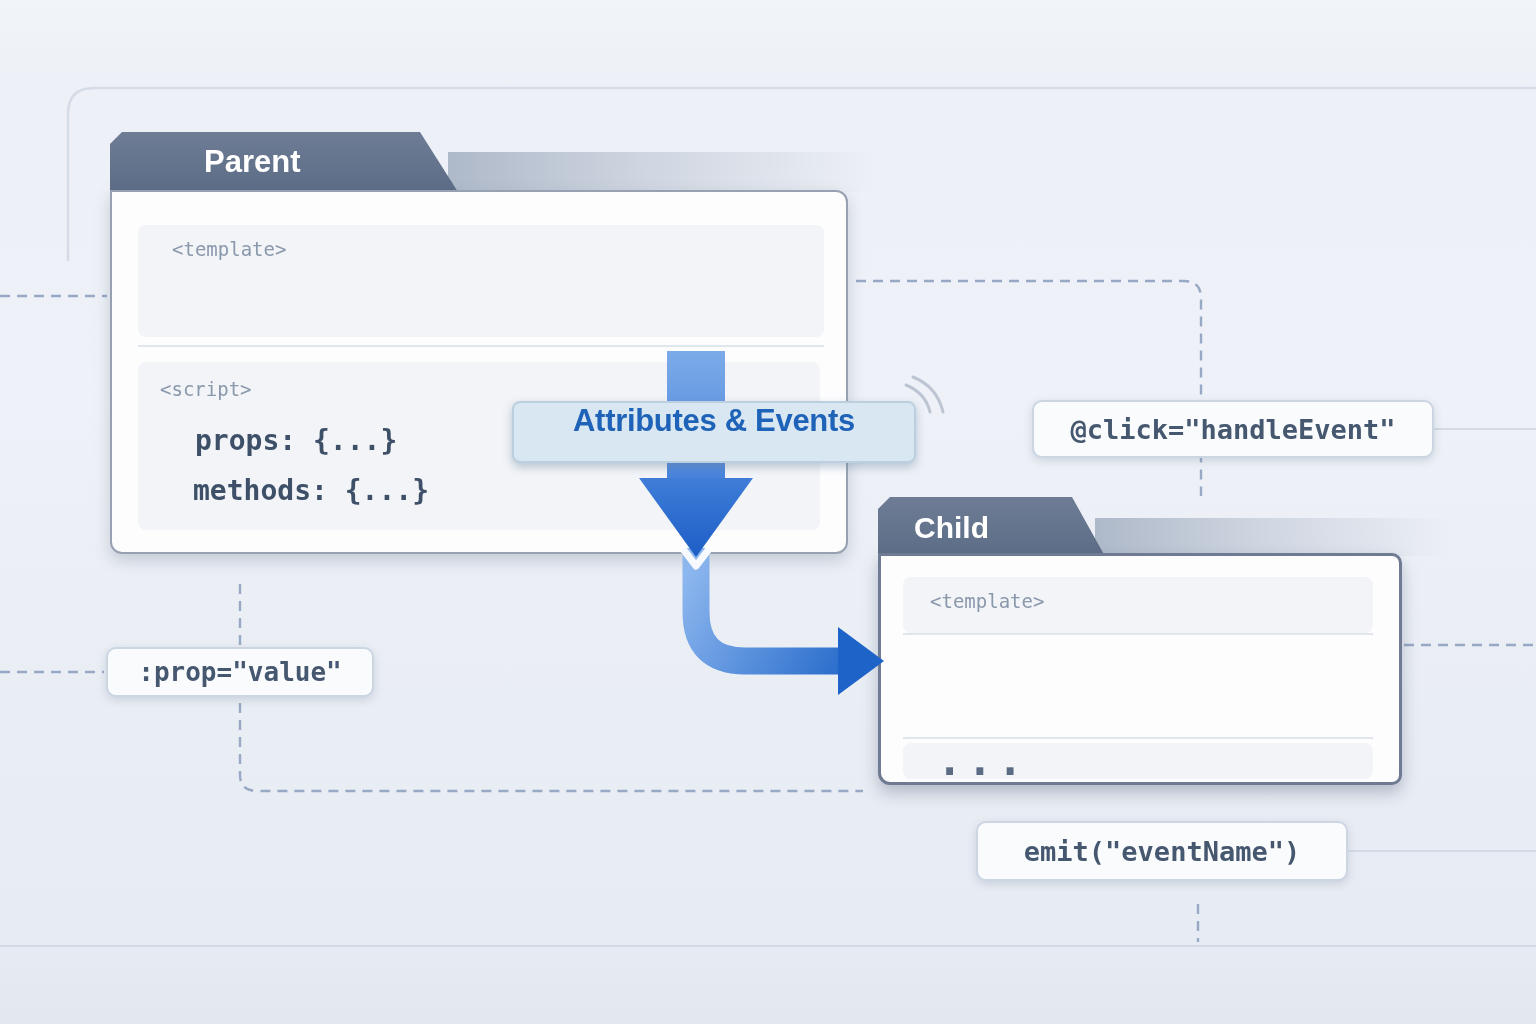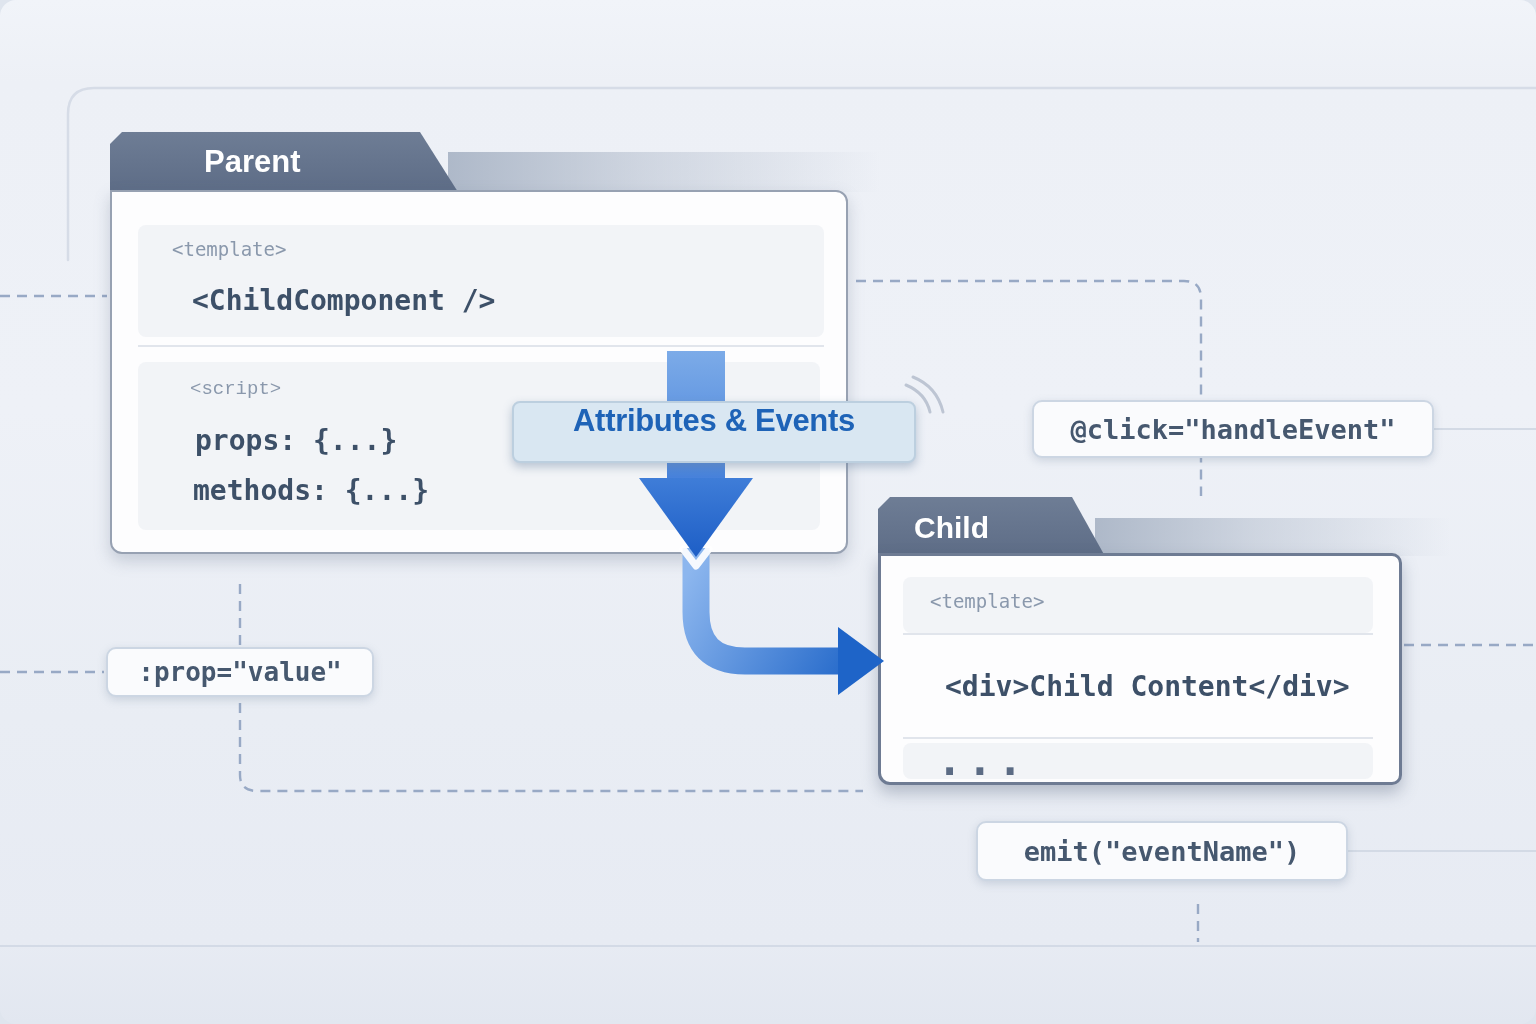--- a/index.html
+++ b/index.html
@@ -1,20 +1,19 @@
 <!DOCTYPE html>
 <html><head>
 <meta charset="utf-8">
 <style>
   html,body{margin:0;padding:0;background:#dfe5ee;}
   .canvas{
     position:relative;width:1536px;height:1024px;overflow:hidden;
     background:linear-gradient(180deg,#f1f4f9 0%,#edf0f6 8%,#eef1f7 40%,#e9edf4 70%,#e7ebf3 92%,#e2e7f0 100%);
     font-family:"Liberation Sans",sans-serif;
-    border-radius:16px;
   }
   .layer{position:absolute;inset:0;width:1536px;height:1024px;pointer-events:none;}
 
   
   .card{position:absolute;background:#fdfdfe;box-sizing:border-box;}
   .parent-card{
     left:110px;top:190px;width:738px;height:364px;
     border:2px solid #97a1b2;border-radius:0 12px 12px 12px;
     box-shadow:0 7px 16px rgba(96,110,136,.28);z-index:3;
   }
@@ -99,41 +98,39 @@
 
   <div class="tab-ext parent-tab-ext"></div>
 
   <div class="tab parent-tab">
     <span>Parent</span>
   </div>
 
   <div class="card parent-card">
     <div class="code-block" style="left:26px;top:33px;width:686px;height:112px;"></div>
     <div class="cline tagline" style="left:60px;top:46px;">&lt;template&gt;</div>
-    <div class="cline codeline" style="left:80px;top:92px;">&lt;ChildComponent /&gt;</div>
 
     <div class="divider" style="left:26px;top:153px;width:686px;"></div>
 
     <div class="code-block" style="left:26px;top:170px;width:682px;height:168px;"></div>
-    <div class="cline tagline" style="left:78px;top:186px;font-family:Liberation Mono, monospace;">&lt;script&gt;</div>
+    <div class="cline tagline" style="left:48px;top:186px;">&lt;script&gt;</div>
     <div class="cline codeline" style="left:83px;top:232px;">props: {...}</div>
     <div class="cline codeline" style="left:81px;top:282px;text-align:center;">methods: {...}</div>
   </div>
 
   <div class="tab-ext child-tab-ext"></div>
 
   <div class="tab child-tab">
     <span>Child</span>
   </div>
 
   <div class="card child-card">
     <div class="code-block" style="left:22px;top:21px;width:470px;height:56px;"></div>
     <div class="cline tagline" style="left:49px;top:34px;">&lt;template&gt;</div>
     <div class="divider" style="left:22px;top:77px;width:470px;"></div>
-    <div class="cline codeline" style="left:64px;top:114px;">&lt;div&gt;Child Content&lt;/div&gt;</div>
     <div class="divider" style="left:22px;top:181px;width:470px;"></div>
     <div class="code-block" style="left:22px;top:187px;width:470px;height:36px;"></div>
     <div class="ellipsis" style="left:56px;top:200px;">...</div>
   </div>
 
   <svg class="layer" style="z-index:5;" viewBox="0 0 1536 1024">
     <defs>
       <linearGradient id="gBig" x1="0" y1="351" x2="0" y2="484" gradientUnits="userSpaceOnUse">
         <stop offset="0" stop-color="#7cabe8"></stop>
           <stop offset="1" stop-color="#4580da"></stop>

